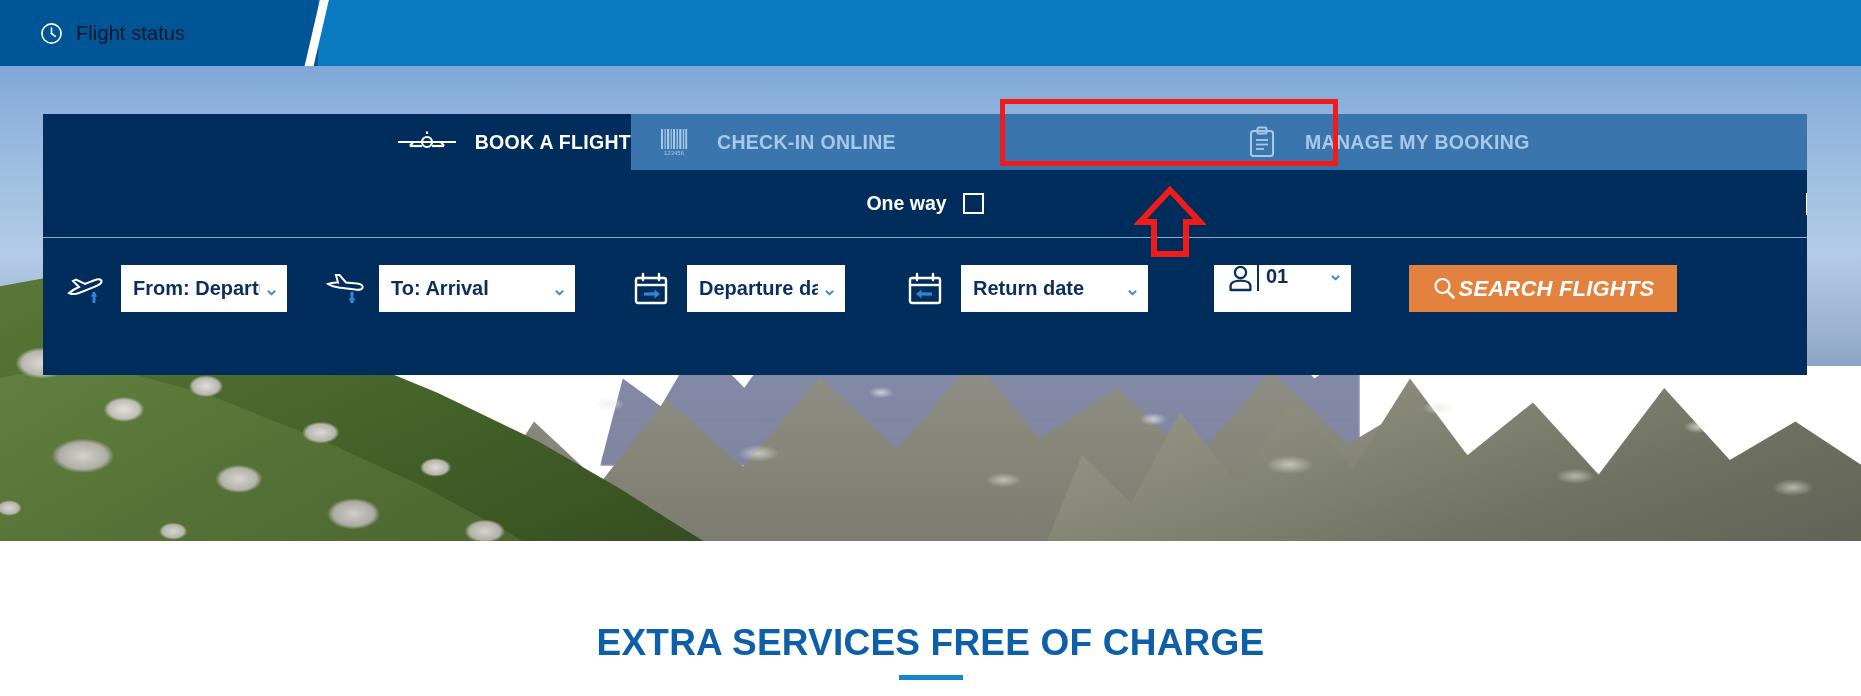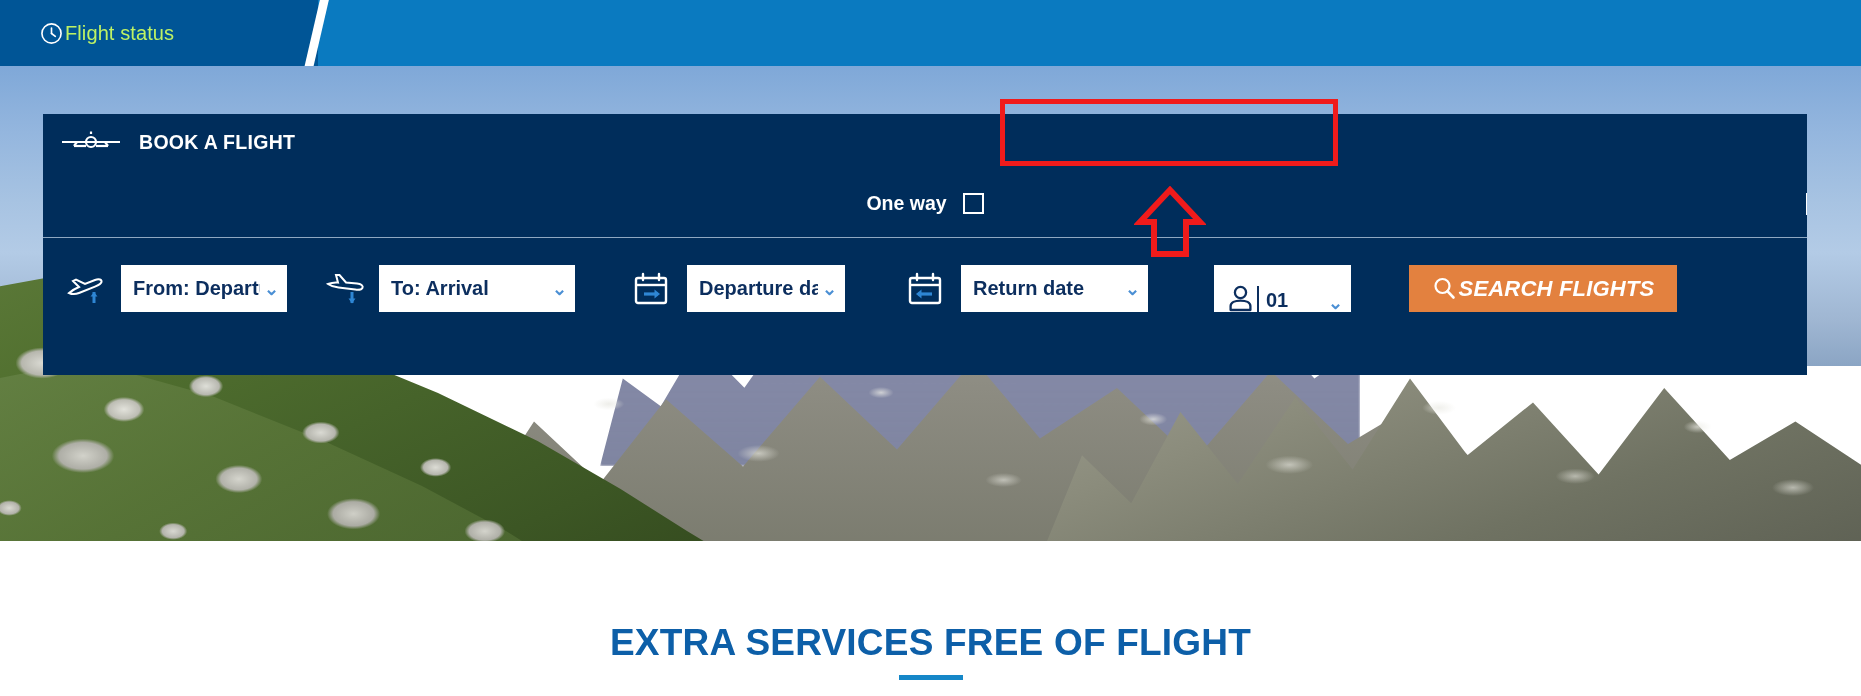--- a/index.html
+++ b/index.html
@@ -23,22 +23,22 @@
     background: #005596;
   }
   .topbar-slash {
     position: absolute; left: 312px; top: -4px;
     width: 9px; height: 76px;
     background: #ffffff;
     transform: skewX(-13deg);
   }
   .flight-status {
     position: absolute; left: 40px; top: 0; height: 66px;
-    display: flex; align-items: center; gap: 2px;
-    color: #bef264; font-size: 20px; letter-spacing: .1px;
+    display: flex; align-items: center; gap: 13px;
+    color: #0f172a; font-size: 20px; letter-spacing: .1px;
   }
   .clock-icon { width: 23px; height: 23px; display:block; }
 
   
   .hero {
     position: absolute; left: 0; top: 66px; width: 1861px; height: 475px;
     overflow: hidden;
   }
   .hero-photo { position: absolute; inset: 0; }
 
@@ -115,21 +115,21 @@
 
   
   .widget {
     position: absolute; left: 43px; top: 114px; width: 1764px; height: 262px;
   }
   .tabs { display: flex; height: 56px; width: 100%; }
   .tab {
     flex: 1 1 0; display: flex; align-items: center;
     background: #3a76ad; cursor: pointer; position: relative;
   }
-  .tab.active { background: #002d5b; }
+  .tab.active { background: #002d5b; justify-content: flex-end; }
   .tab-icon {
     width: 86px; display: flex; align-items: center; justify-content: center;
     flex: 0 0 86px;
   }
   .tab.active .tab-icon { flex: 0 0 96px; width: 96px; }
   .tab-label {
     font-size: 19.5px; font-weight: bold; letter-spacing: .3px;
     color: #a8c8e8;
   }
   .tab.active .tab-label { color: #ffffff; }
@@ -170,21 +170,21 @@
     padding: 0 8px 0 12px; position: relative; overflow: hidden; cursor: pointer;
   }
   .select-text {
     color: #0c2e5e; font-size: 20px; font-weight: bold;
     white-space: nowrap; overflow: hidden; flex: 1 1 auto;
   }
   .caret {
     color: #4a8fd4; font-size: 18px; font-weight: bold; margin-left: 4px;
     flex: none; line-height: 1;
   }
-  .pax-select { display: flex; align-items: flex-end; gap: 0; }
+  .pax-select { display: flex; align-items: flex-start; gap: 0; }
   .pax-divider {
     width: 2px; height: 26px; background: #0c2e5e; margin: 0 7px 0 4px;
   }
   .searchbtn {
     background: #e3813f; height: 47px; display: flex; align-items: center;
     justify-content: center; gap: 2px; cursor: pointer; padding: 0 10px; font-style: italic;
   }
   .searchbtn-label {
     color: #ffffff; font-size: 22px; font-weight: bold; letter-spacing: .2px;
   }
@@ -259,21 +259,52 @@
             <line x1="31" y1="4" x2="31" y2="1.5" stroke="#ffffff" stroke-width="2.2"></line>
             <path d="M14 16 L26 16" stroke="#ffffff" stroke-width="2.2"></path>
             <path d="M36 16 L48 16" stroke="#ffffff" stroke-width="2.2"></path>
             <path d="M14 16 L17 12" stroke="#ffffff" stroke-width="2.2"></path>
             <path d="M48 16 L45 12" stroke="#ffffff" stroke-width="2.2"></path>
           </svg>
         </span>
         <span class="tab-label">BOOK A FLIGHT</span>
       </div>
 
-
+      <div class="tab">
+        <span class="tab-icon">
+          <svg width="30" height="30" viewBox="0 0 30 30">
+            <g fill="#a8c8e8">
+              <rect x="2" y="2" width="2" height="20"></rect>
+              <rect x="5.5" y="2" width="1.2" height="20"></rect>
+              <rect x="8" y="2" width="2.2" height="20"></rect>
+              <rect x="11.6" y="2" width="1.2" height="20"></rect>
+              <rect x="14" y="2" width="2" height="20"></rect>
+              <rect x="17.5" y="2" width="1.4" height="20"></rect>
+              <rect x="20.2" y="2" width="2.2" height="20"></rect>
+              <rect x="23.8" y="2" width="1.4" height="20"></rect>
+              <rect x="26.3" y="2" width="1.8" height="20"></rect>
+            </g>
+            <text x="15" y="28" font-size="6" font-family="Liberation Sans, sans-serif" fill="#a8c8e8" text-anchor="middle">123456</text>
+          </svg>
+        </span>
+        <span class="tab-label">CHECK-IN ONLINE</span>
+      </div>
+
+      <div class="tab">
+        <span class="tab-icon">
+          <svg width="28" height="32" viewBox="0 0 28 32">
+            <rect x="3" y="5" width="22" height="25" rx="2.5" fill="none" stroke="#a8c8e8" stroke-width="2"></rect>
+            <rect x="9.5" y="1.5" width="9" height="6" rx="1.6" fill="none" stroke="#a8c8e8" stroke-width="2"></rect>
+            <line x1="8" y1="14" x2="20" y2="14" stroke="#a8c8e8" stroke-width="1.8"></line>
+            <line x1="8" y1="18.5" x2="20" y2="18.5" stroke="#a8c8e8" stroke-width="1.8"></line>
+            <line x1="8" y1="23" x2="16" y2="23" stroke="#a8c8e8" stroke-width="1.8"></line>
+          </svg>
+        </span>
+        <span class="tab-label">MANAGE MY BOOKING</span>
+      </div>
 
     </div>
 
     <div class="options">
       <div class="opt">
         <span>One way</span>
         <span class="opt-box"></span>
         <span class="opt-sep"></span>
       </div>
     </div>
@@ -373,17 +404,17 @@
   </div>
 
   <div class="annot-box"></div>
   <div class="annot-arrow">
     <svg width="72" height="72" viewBox="0 0 72 72">
       <path d="M36 4 L66 36 L52 36 L52 68 L20 68 L20 36 L6 36 Z" fill="none" stroke="#f01b1b" stroke-width="6" stroke-linejoin="miter"></path>
     </svg>
   </div>
 
   <div class="bottom">
-    <div class="extra-title">EXTRA SERVICES FREE OF FLIGHT</div>
+    <div class="extra-title">EXTRA SERVICES FREE OF CHARGE</div>
     <div class="extra-underline"></div>
   </div>
 
 </div>
 
 </body></html>

